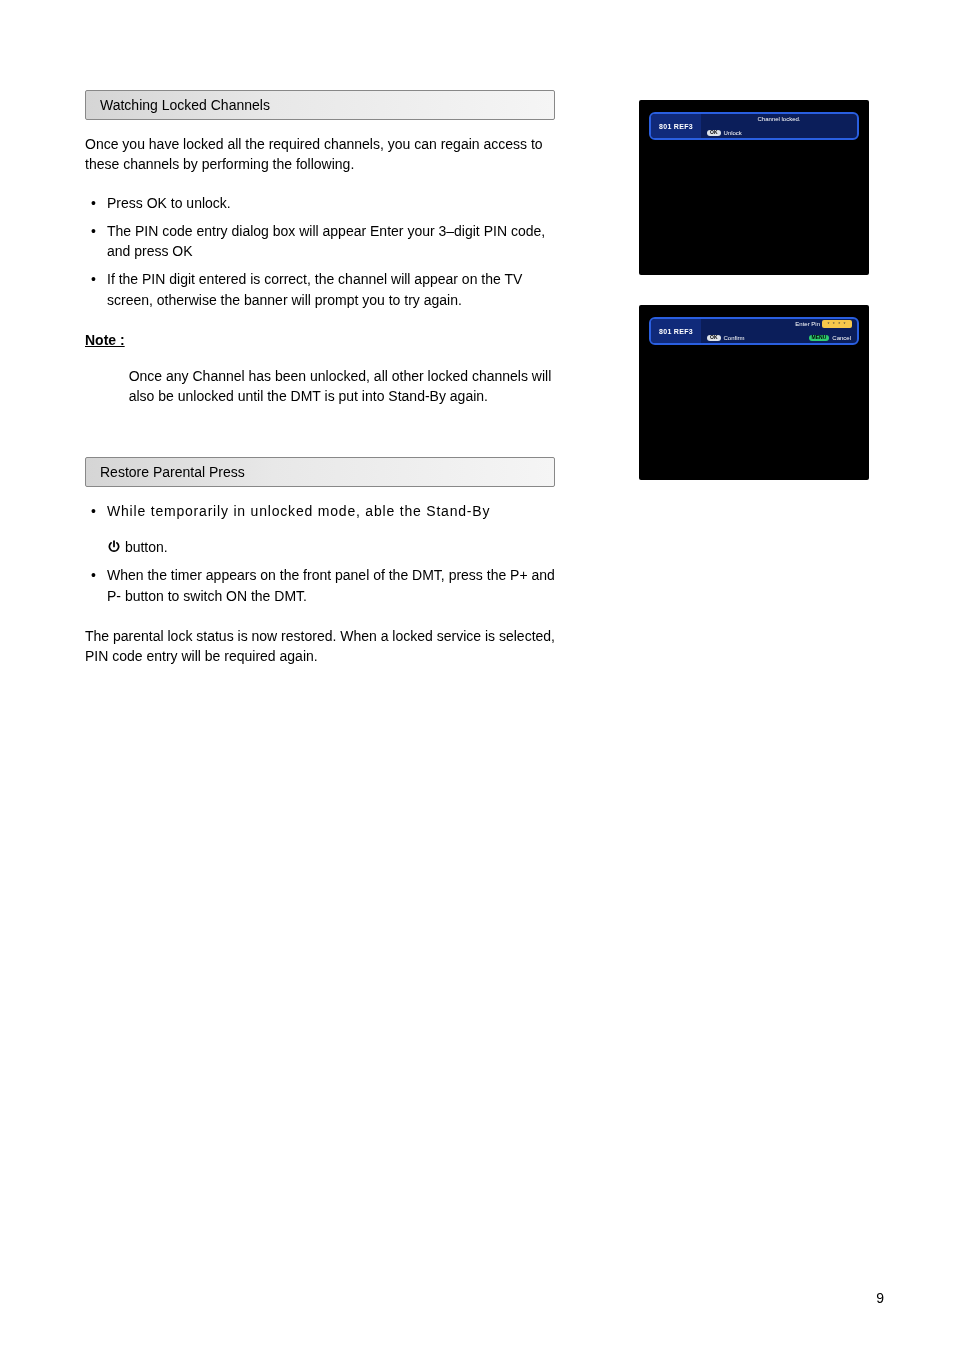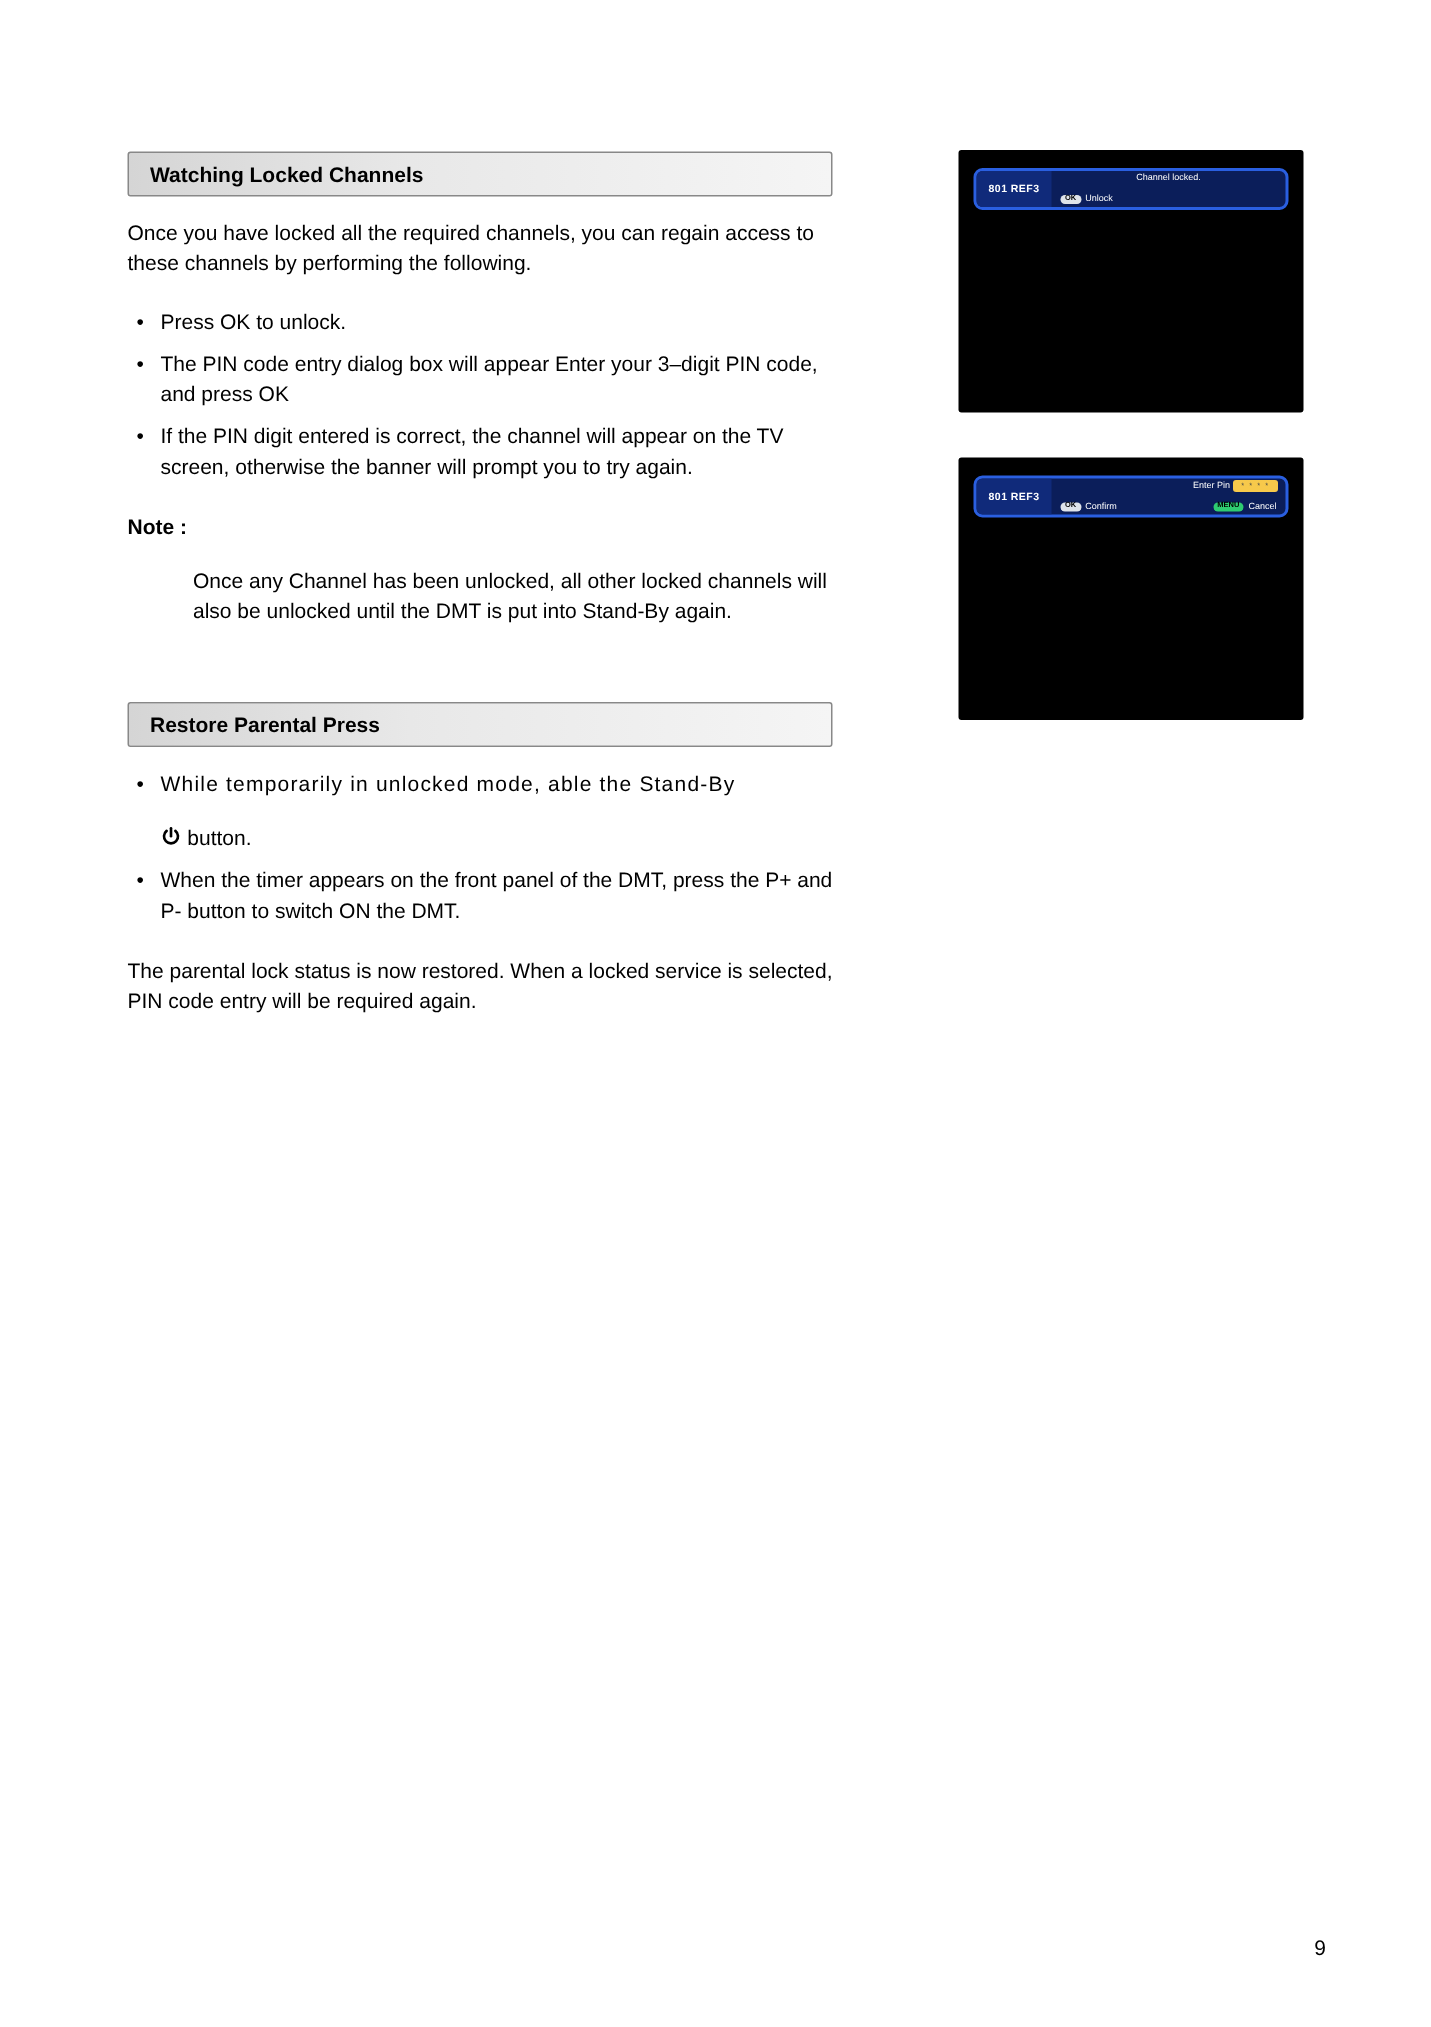--- a/index.html
+++ b/index.html
@@ -20,24 +20,23 @@
   .right-col {
     width: 240px;
     float: right;
     margin-right: 15px;
   }
   .section-header {
     background: linear-gradient(to right, #d5d5d5 0%, #e8e8e8 40%, #f5f5f5 100%);
     border: 1px solid #888;
     border-radius: 2px;
     padding: 6px 14px;
-    font-weight: bold;
+    font-weight: normal;
     font-size: 14px;
     margin-bottom: 14px;
-    margin-top: 11px;
   }
   .intro {
     line-height: 1.45;
     margin-bottom: 18px;
   }
   ul.bullets {
     list-style: none;
     padding-left: 0;
     margin-bottom: 20px;
   }
@@ -51,21 +50,21 @@
     content: "•";
     position: absolute;
     left: 6px;
     top: 0;
   }
   .note-block {
     line-height: 1.45;
     margin-bottom: 50px;
     display: flex;
   }
-  .note-label { font-weight: bold; white-space: nowrap; }
+  .note-label { font-weight: bold; white-space: nowrap; text-decoration: underline; }
   .note-text { margin-left: 4px; margin-top: 36px; }
   .para { line-height: 1.45; margin-bottom: 9px; }
   .justify { text-align: justify; text-justify: inter-word; }
   .power-icon {
     display: inline-block;
     vertical-align: -2px;
     width: 14px; height: 14px;
   }
   .power-icon svg { display: block; }
 

